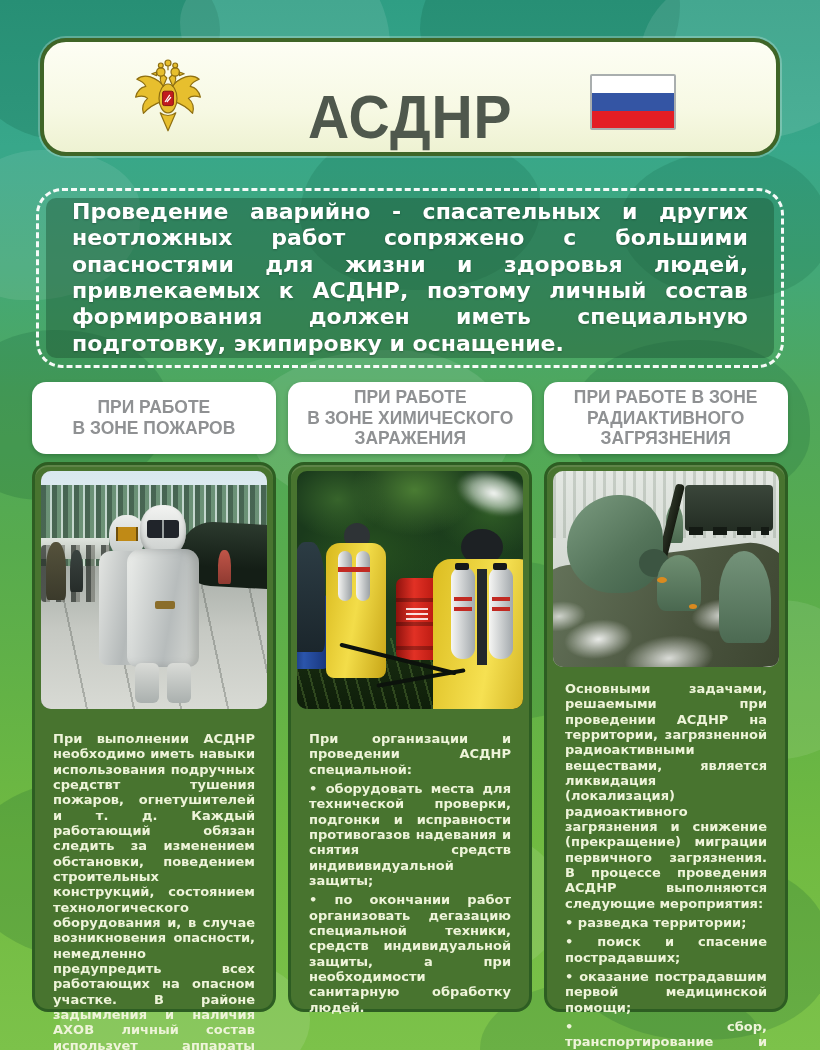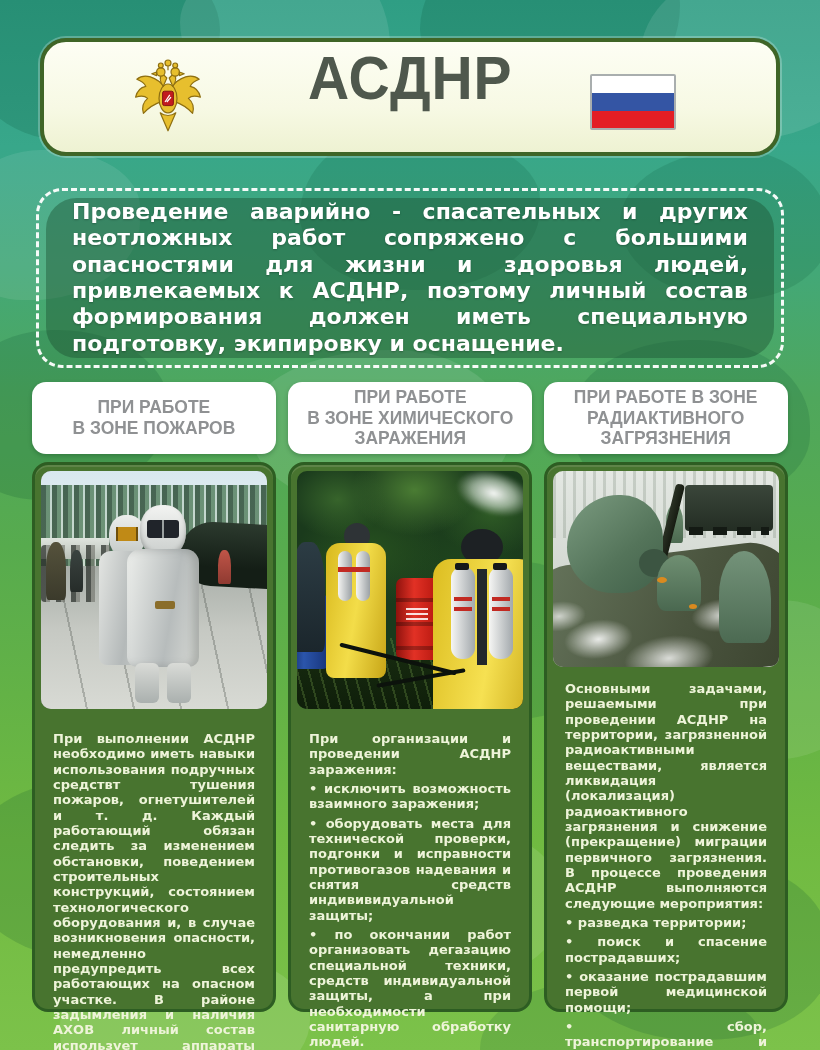--- a/index.html
+++ b/index.html
@@ -11,41 +11,41 @@
   }
   .blob{position:absolute;pointer-events:none;}
   .abs{position:absolute;}
 
   
   .header-card{
     position:absolute;left:40px;top:38px;width:740px;height:118px;
     background:linear-gradient(180deg,#fdfef4 0%,#f7f9e4 60%,#eef2d2 100%);
     border:4px solid #3f6527;border-radius:26px;
     box-shadow:0 0 0 2px rgba(255,255,255,.25);
-    display:flex;align-items:flex-start;justify-content:center;
+    display:flex;align-items:flex-end;justify-content:center;
   }
   .title{
     font-family:"Liberation Sans","DejaVu Sans",sans-serif;
     font-weight:bold;font-size:62px;color:#4f584d;letter-spacing:1px;
     transform:scaleX(.92);display:inline-block;
   }
   .coat{position:absolute;left:88px;top:14px;}
   .flag{
     position:absolute;right:100px;top:32px;width:86px;height:56px;
     background:linear-gradient(180deg,#ffffff 0 33.4%,#3455a4 33.4% 66.7%,#e31e25 66.7% 100%);
     border:2px solid #a9aeae;border-radius:2px;
   }
 
   
   .intro-frame{
     position:absolute;left:36px;top:188px;width:748px;height:180px;
     border:3px dashed rgba(255,255,255,.95);border-radius:26px;padding:7px;
   }
   .intro-panel{
-    width:100%;height:100%;border-radius:31px;
+    width:100%;height:100%;border-radius:10px;
     background:rgba(27,79,48,.42);
     display:flex;align-items:center;
     padding:10px 26px;
   }
   .intro-text{
     color:#ffffff;font-weight:bold;font-size:22px;line-height:1.2;
     text-align:justify;width:100%;
     text-shadow:0 1px 2px rgba(0,0,0,.25);
   }
 
@@ -225,22 +225,21 @@
         <div class="abs" style="left:60px;top:30px;width:14px;height:7px;background:#15181a;border-radius:2px;"></div>
         <div class="abs" style="left:21px;top:64px;width:18px;height:4px;background:#c22a22;"></div>
         <div class="abs" style="left:59px;top:64px;width:18px;height:4px;background:#c22a22;"></div>
         <div class="abs" style="left:21px;top:74px;width:18px;height:4px;background:#c22a22;"></div>
         <div class="abs" style="left:59px;top:74px;width:18px;height:4px;background:#c22a22;"></div>
       </div>
       <div class="abs" style="left:18%;top:78%;width:120px;height:4px;background:#0c120c;border-radius:3px;transform:rotate(14deg);"></div>
       <div class="abs" style="left:35%;top:86%;width:90px;height:4px;background:#0c120c;border-radius:3px;transform:rotate(-10deg);"></div>
     </div>
     <div class="col-text" style="top:262px;">
-      <p>При организации и проведении АСДНР заражения:</p>
-      <p>• исключить возможность взаимного заражения;</p>
+      <p>При организации и проведении АСДНР специальной:</p>
       <p>• оборудовать места для технической проверки, подгонки и исправности противогазов надевания и снятия средств индививидуальной защиты;</p>
       <p>• по окончании работ организовать дегазацию специальной техники, средств индивидуальной защиты, а при необходимости санитарную обработку людей.</p>
     </div>
   </div>
 
   <div class="col-card c3">
     <div class="photo" style="height:196px;background:linear-gradient(180deg,#e4e8e3 0%,#d2d8d1 55%,#c5ccc4 100%);">
       <div class="abs" style="left:0;top:0;right:0;height:34%;background:repeating-linear-gradient(90deg,rgba(75,95,75,.28) 0 3px,transparent 3px 10px);opacity:.7;"></div>
       <div class="abs" style="right:6px;top:14px;width:88px;height:46px;background:linear-gradient(#3a463a,#232d23);border-radius:4px;"></div>
       <div class="abs" style="right:10px;top:56px;width:80px;height:8px;background:repeating-linear-gradient(90deg,#141a14 0 14px,transparent 14px 24px);"></div>

